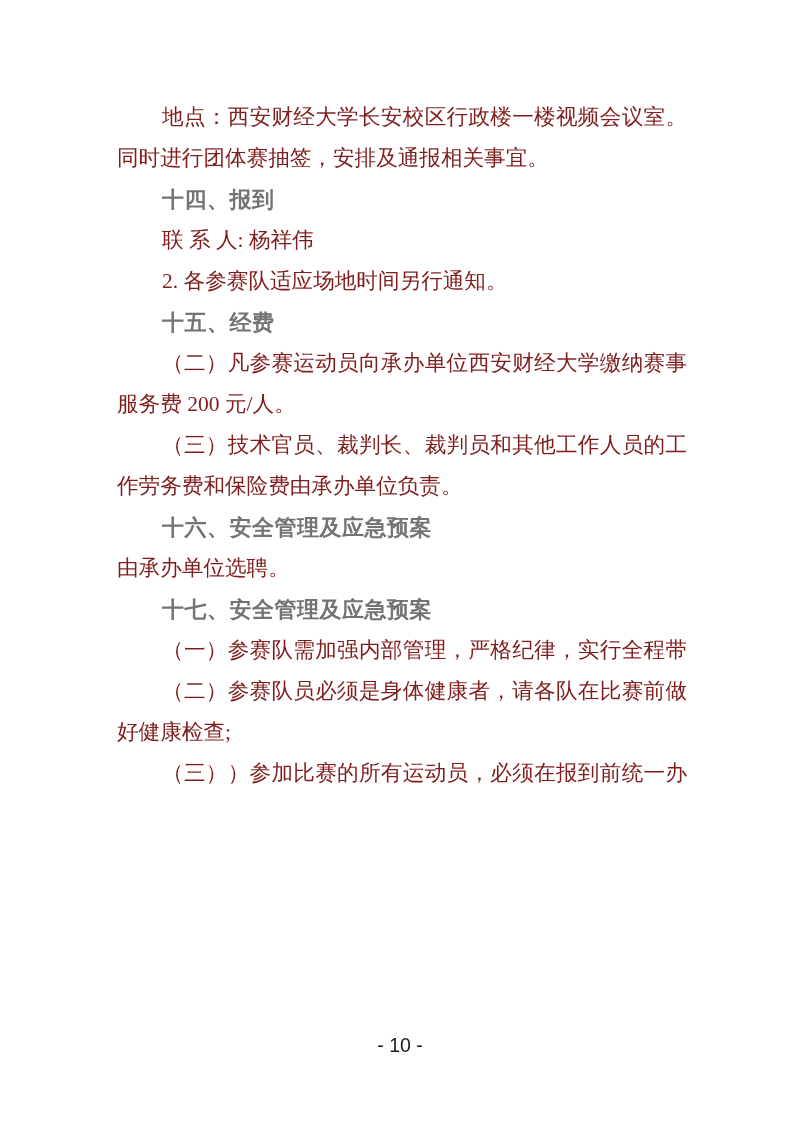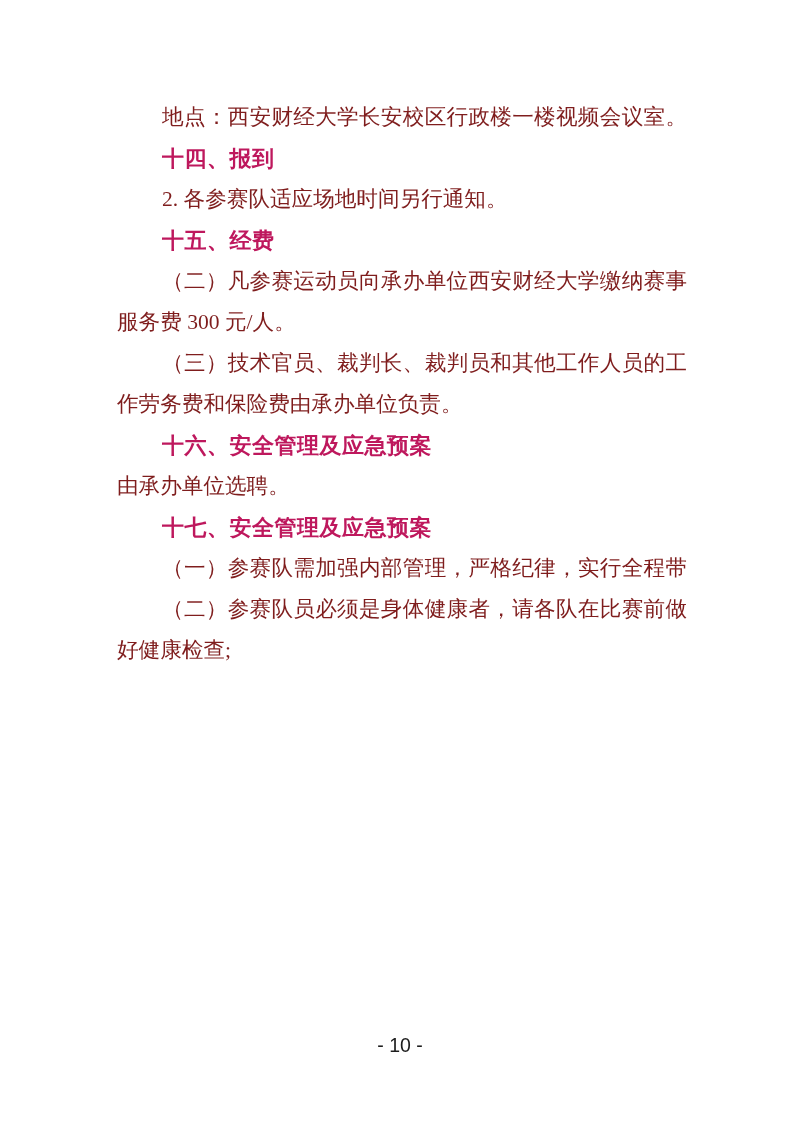--- a/index.html
+++ b/index.html
@@ -34,21 +34,21 @@
   }
   .line.fill {
     white-space: normal;
     text-align: justify;
     text-align-last: justify;
   }
   .line.heading {
     font-family: "Liberation Sans", "DejaVu Sans", sans-serif;
     font-weight: 700;
     font-size: 22px;
-    color: #be185d;
+    color: #737373;
     letter-spacing: 0.5px;
   }
   .page-footer {
     position: absolute;
     top: 1030px;
     left: 0;
     width: 800px;
     height: 30px;
     line-height: 30px;
     text-align: center;
@@ -56,30 +56,33 @@
     font-size: 19.5px;
     color: #1d1d1d;
   }
 </style>
 </head>
 <body>
 
 <div class="page">
   <main class="doc-body" id="doc-body">
       <div class="line body indent fill">地点：西安财经大学长安校区行政楼一楼视频会议室。</div>
+      <div class="line body">同时进行团体赛抽签，安排及通报相关事宜。</div>
       <div class="line heading indent">十四、报到</div>
+      <div class="line body indent">联 系 人: 杨祥伟</div>
       <div class="line body indent">2. 各参赛队适应场地时间另行通知。</div>
       <div class="line heading indent">十五、经费</div>
       <div class="line body indent fill">（二）凡参赛运动员向承办单位西安财经大学缴纳赛事</div>
-      <div class="line body">服务费 300 元/人。</div>
+      <div class="line body">服务费 200 元/人。</div>
       <div class="line body indent fill">（三）技术官员、裁判长、裁判员和其他工作人员的工</div>
       <div class="line body">作劳务费和保险费由承办单位负责。</div>
       <div class="line heading indent">十六、安全管理及应急预案</div>
       <div class="line body">由承办单位选聘。</div>
       <div class="line heading indent">十七、安全管理及应急预案</div>
       <div class="line body indent fill">（一）参赛队需加强内部管理，严格纪律，实行全程带</div>
       <div class="line body indent fill">（二）参赛队员必须是身体健康者，请各队在比赛前做</div>
       <div class="line body">好健康检查;</div>
+      <div class="line body indent fill">（三））参加比赛的所有运动员，必须在报到前统一办</div>
     </main>
   <footer class="page-footer">
     <span>- 10 -</span>
   </footer>
 </div>
 
 </body></html>

